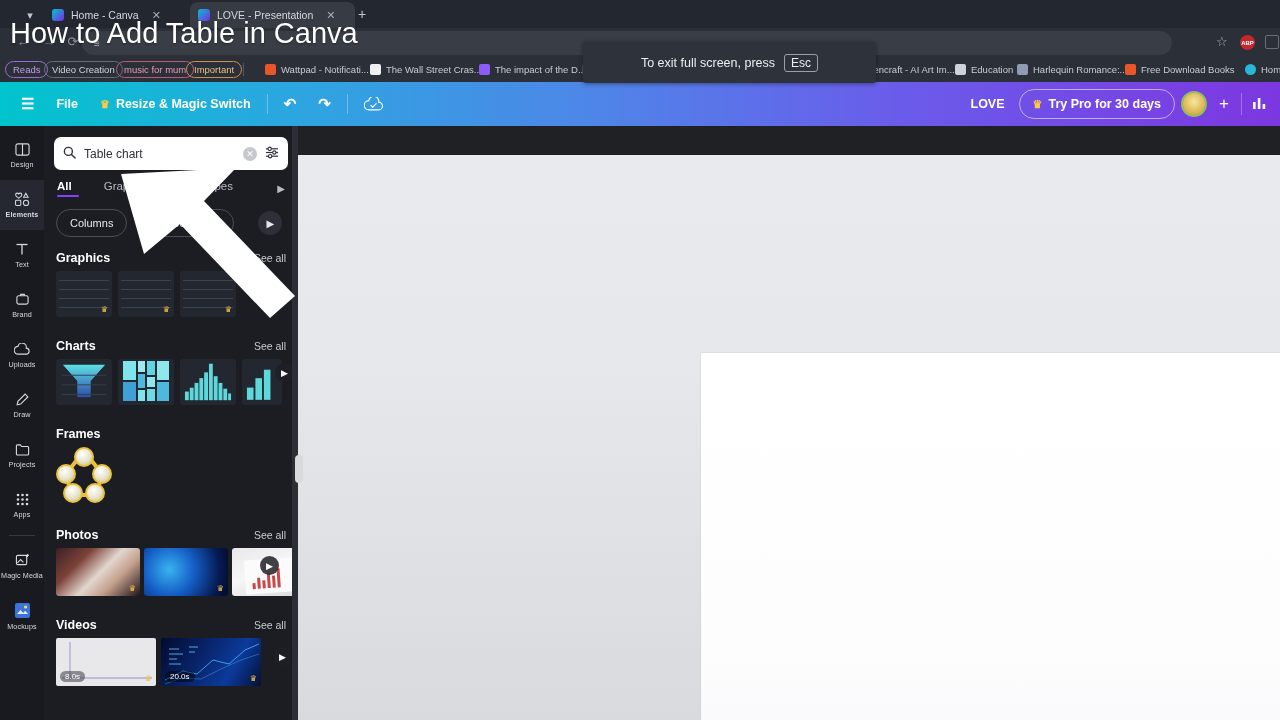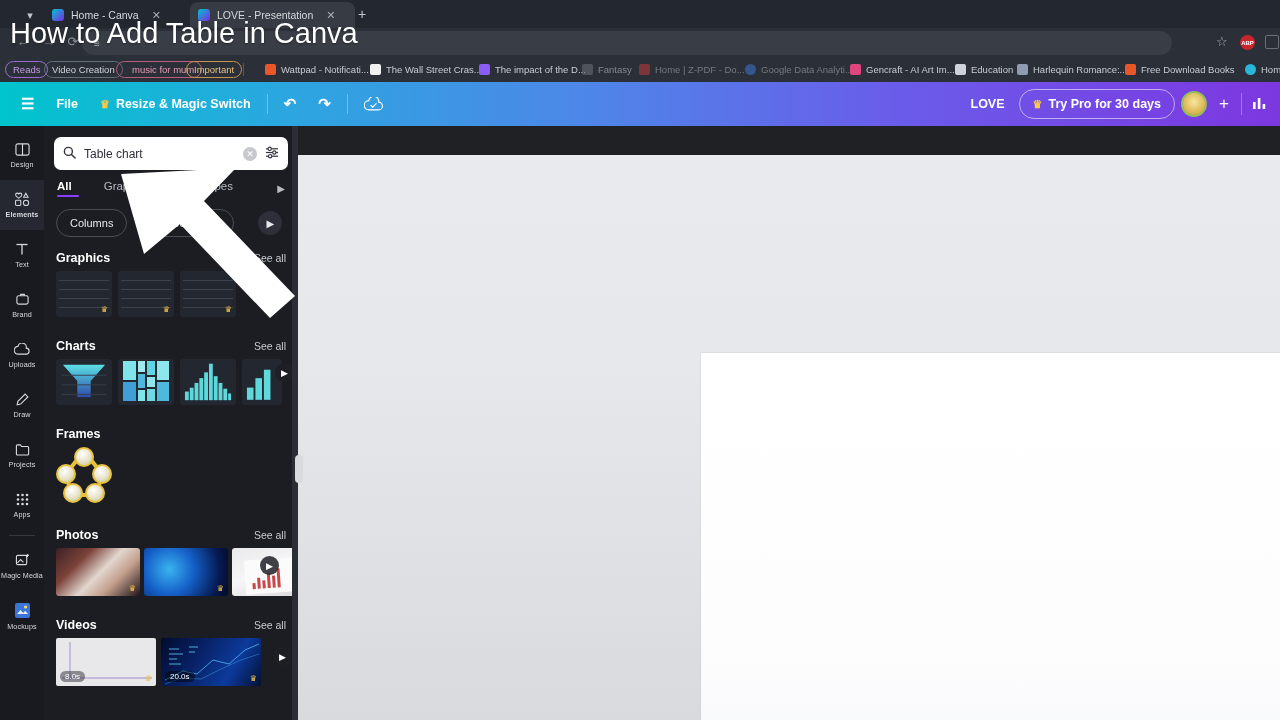--- a/index.html
+++ b/index.html
@@ -282,21 +282,21 @@
     </div>
 
     <div class="bookmarks">
       <div class="bm bm-pill" style="left:5px;border-color:#a06ad4;">
         <span class="bm-label" style="color:#c39ae8;">Reads</span>
       </div>
       <div class="bm bm-pill" style="left:44px;border-color:#636d7c;">
         <span class="bm-label" style="color:#cfd4dc;">Video Creation</span>
       </div>
       <div class="bm bm-pill" style="left:116px;border-color:#b85c7a;">
-        <span class="bm-label" style="color:#e79bb4;margin-left:8px;">music for mum</span>
+        <span class="bm-label" style="color:#e79bb4;">music for mum</span>
       </div>
       <div class="bm bm-pill" style="left:186px;border-color:#c59350;">
         <span class="bm-label" style="color:#e8bf84;">Important</span>
       </div>
       <div class="bm-sep" style="left:243px;"></div>
 
       <div class="bm" style="left:258px;">
         <span class="bm-fav" style="background:#e8562a;"></span>
         <span class="bm-label">Wattpad - Notificati...</span>
       </div>
@@ -335,20 +335,24 @@
       <div class="bm" style="left:1118px;">
         <span class="bm-fav" style="background:#e8562a;"></span>
         <span class="bm-label">Free Download Books</span>
       </div>
       <div class="bm" style="left:1238px;">
         <span class="bm-fav" style="background:#29b6d8;border-radius:50%;"></span>
         <span class="bm-label">Home - C</span>
       </div>
     </div>
 
+    <div class="fs-toast">
+      <span class="fs-toast-txt">To exit full screen, press</span>
+      <span class="fs-esc">Esc</span>
+    </div>
   </div>
 
   <div class="video-title">How to Add Table in Canva</div>
 
   <div class="canva-top">
     <div class="ct-left" style="padding-left:10px;">
       <div class="ct-btn">
         <span class="ct-icon">☰</span>
       </div>
       <div class="ct-btn">

